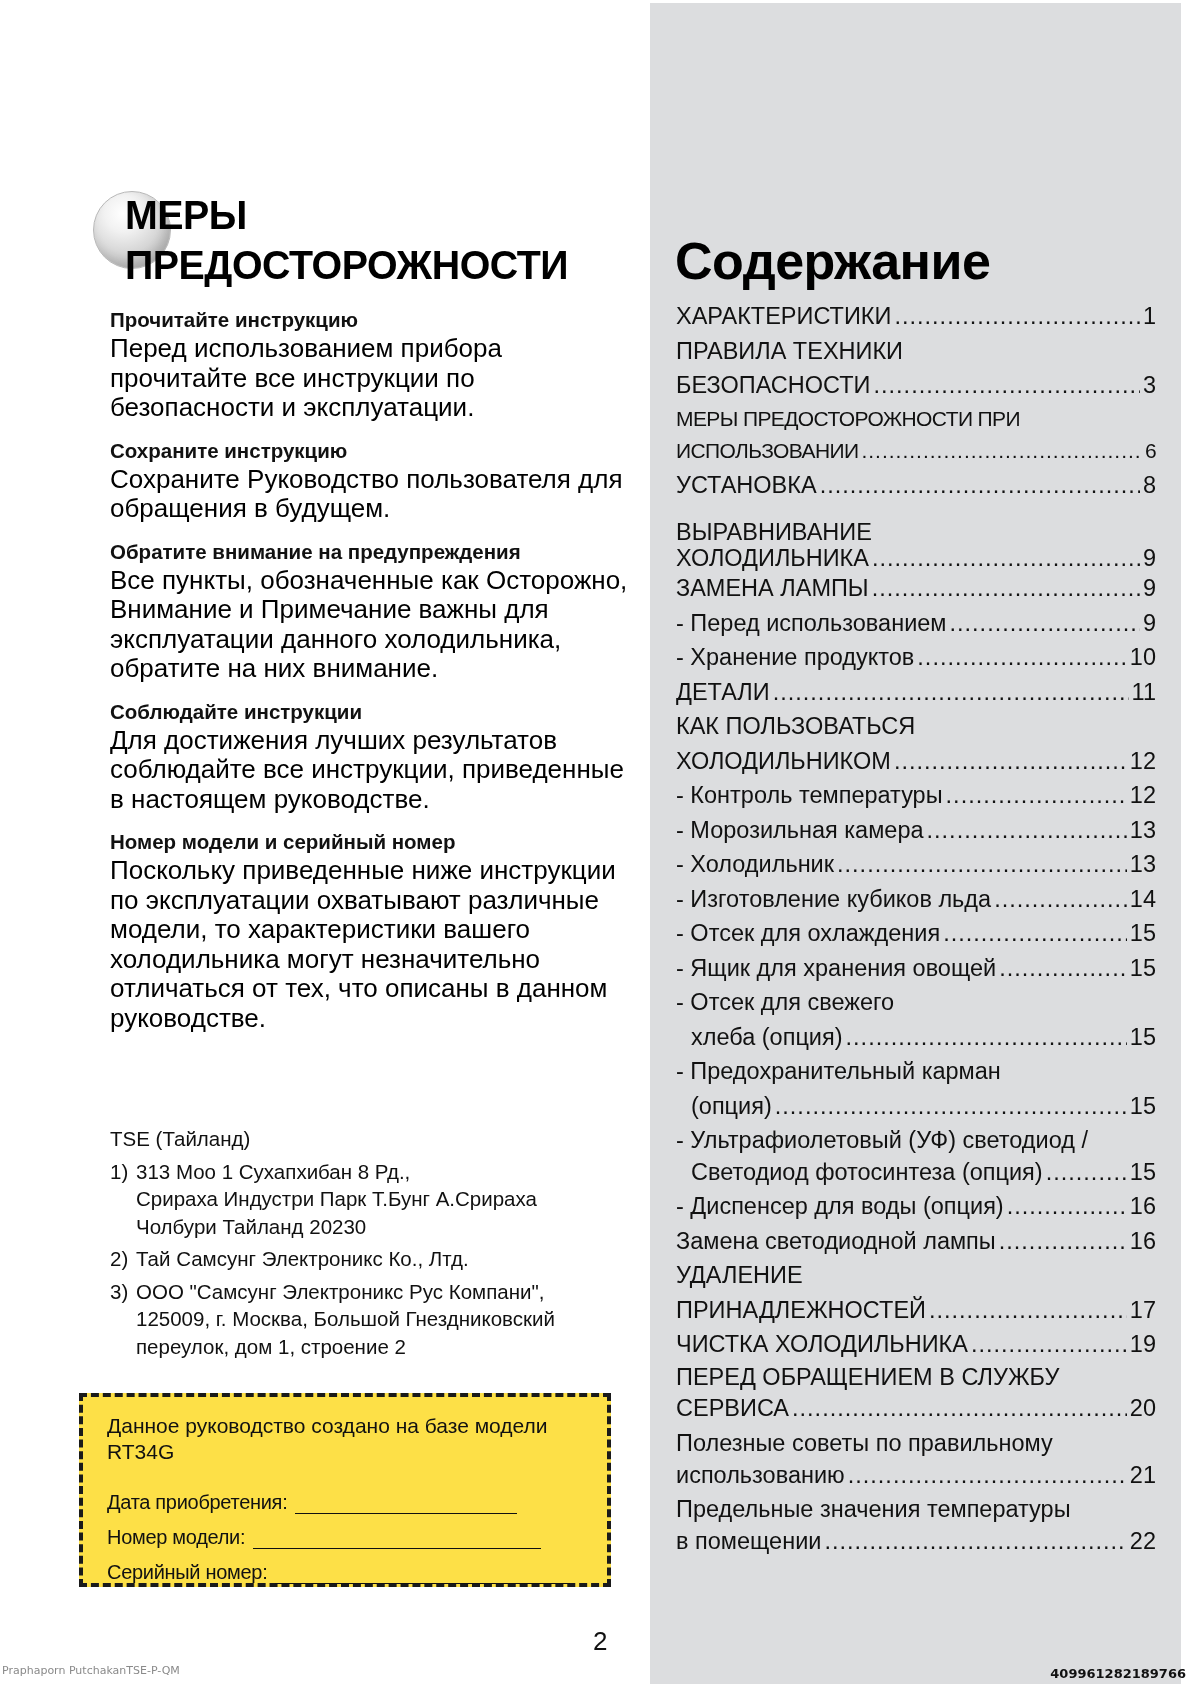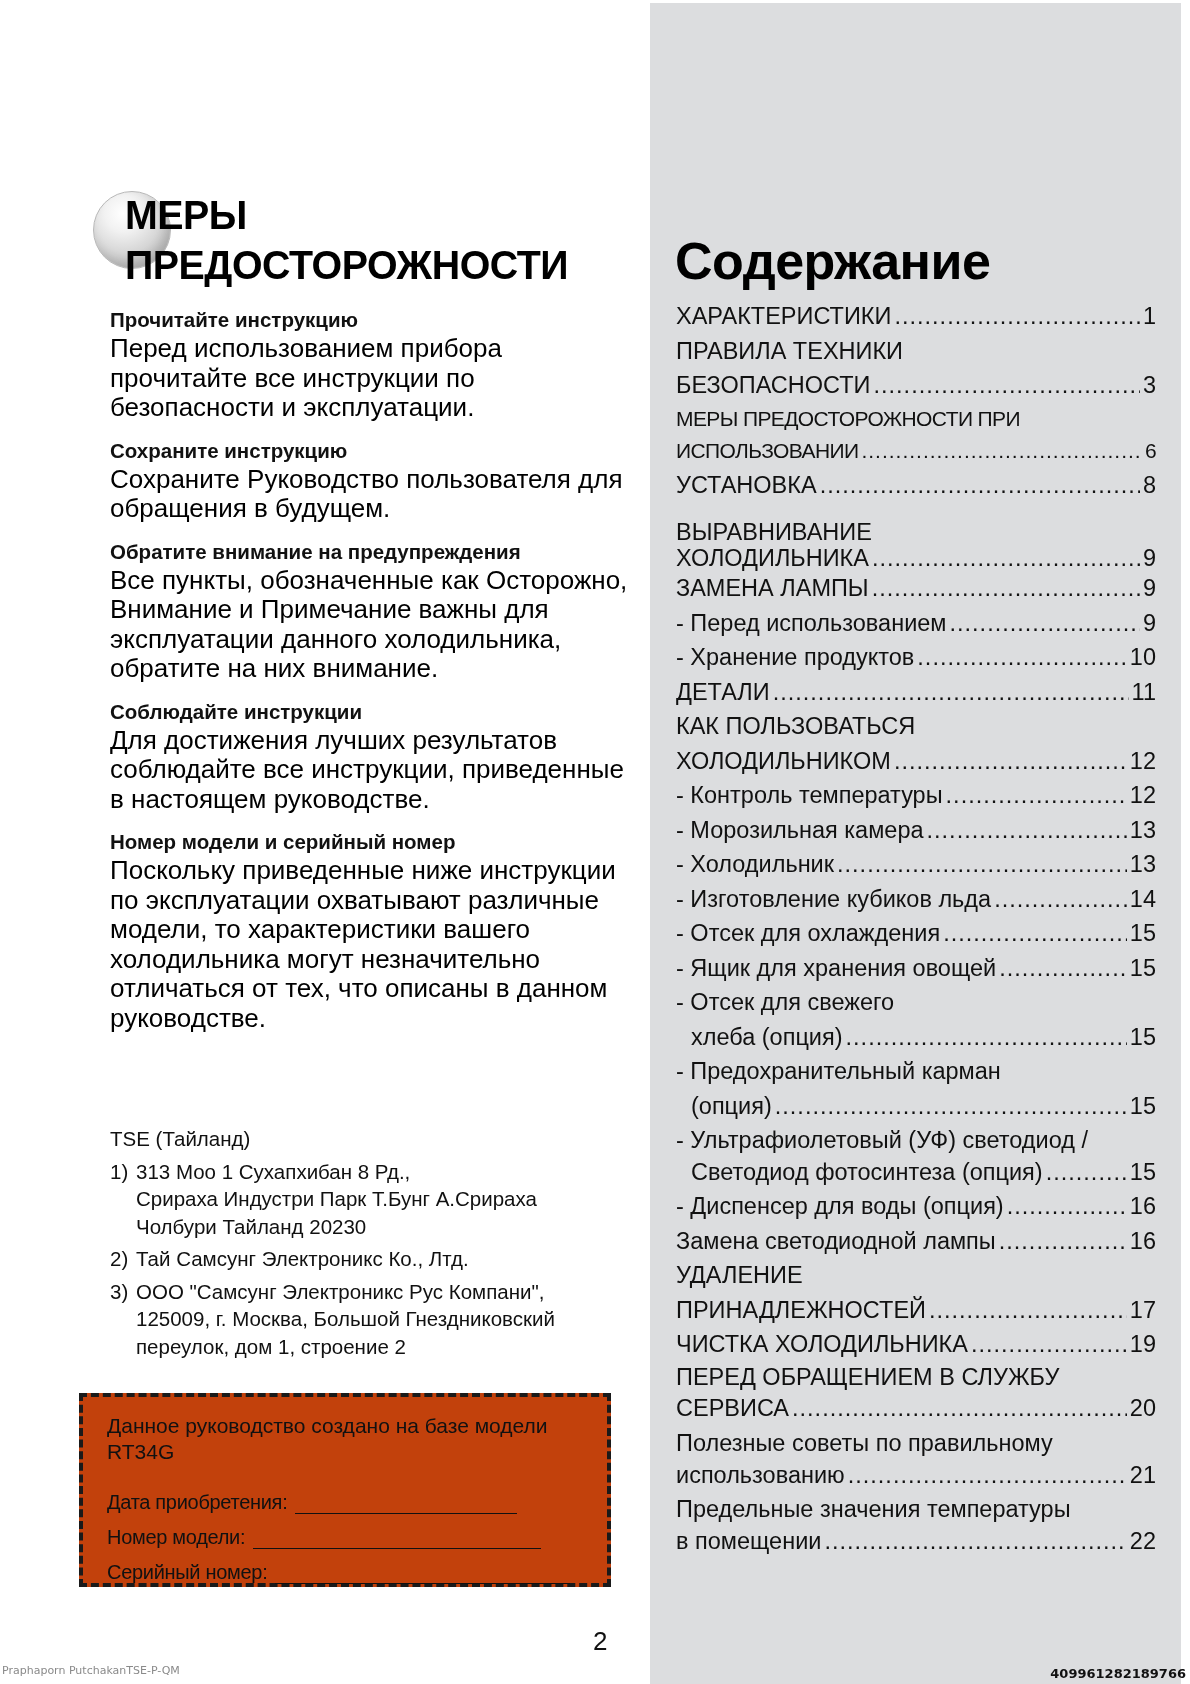--- a/index.html
+++ b/index.html
@@ -17,21 +17,21 @@
   .sections { position:absolute; left:110px; top:305px; width:520px; }
   .section { margin-bottom:13px; }
   .section h3 { margin:0; font-size:20.5px; font-weight:bold; line-height:29px; color:#111; }
   .section p { margin:0; font-size:26px; line-height:29.5px; color:#000000; }
 
   .addr { position:absolute; left:110px; top:1125px; width:520px; font-size:20.5px; line-height:27.5px; color:#111; }
   .addr .item { display:flex; margin-top:5px; }
   .addr .num { width:26px; flex:none; }
   .addr .item-text { white-space:pre-line; }
 
-  .form-box { position:absolute; left:79px; top:1393px; width:532px; height:194px; background:#c2410c;
+  .form-box { position:absolute; left:79px; top:1393px; width:532px; height:194px; background:#fde047;
               border:4px dashed #1a1a1a; box-sizing:border-box; padding:16px 22px 0 24px; }
   .form-box .intro { font-size:21px; line-height:26px; color:#111; margin-bottom:14px; }
   .form-row { display:flex; align-items:flex-end; font-size:20px; height:35px; letter-spacing:-0.3px; color:#111; }
   .form-row .line { border-bottom:1.5px solid #111; height:20px; margin-left:8px; }
 
   .page-num { position:absolute; left:593px; top:1626px; font-size:26px; color:#111; }
   .footer-left { position:absolute; left:2px; top:1664px; font-size:11px; color:#8a8a8a; font-family:"DejaVu Sans", sans-serif; }
   .footer-right { position:absolute; right:4px; top:1666px; font-size:13px; font-weight:bold; color:#111; font-family:"DejaVu Sans", sans-serif; }
 
   .toc-title { position:absolute; left:675px; top:228px; margin:0; font-size:52px; font-weight:bold; letter-spacing:-0.5px; color:#000; line-height:66px; }

